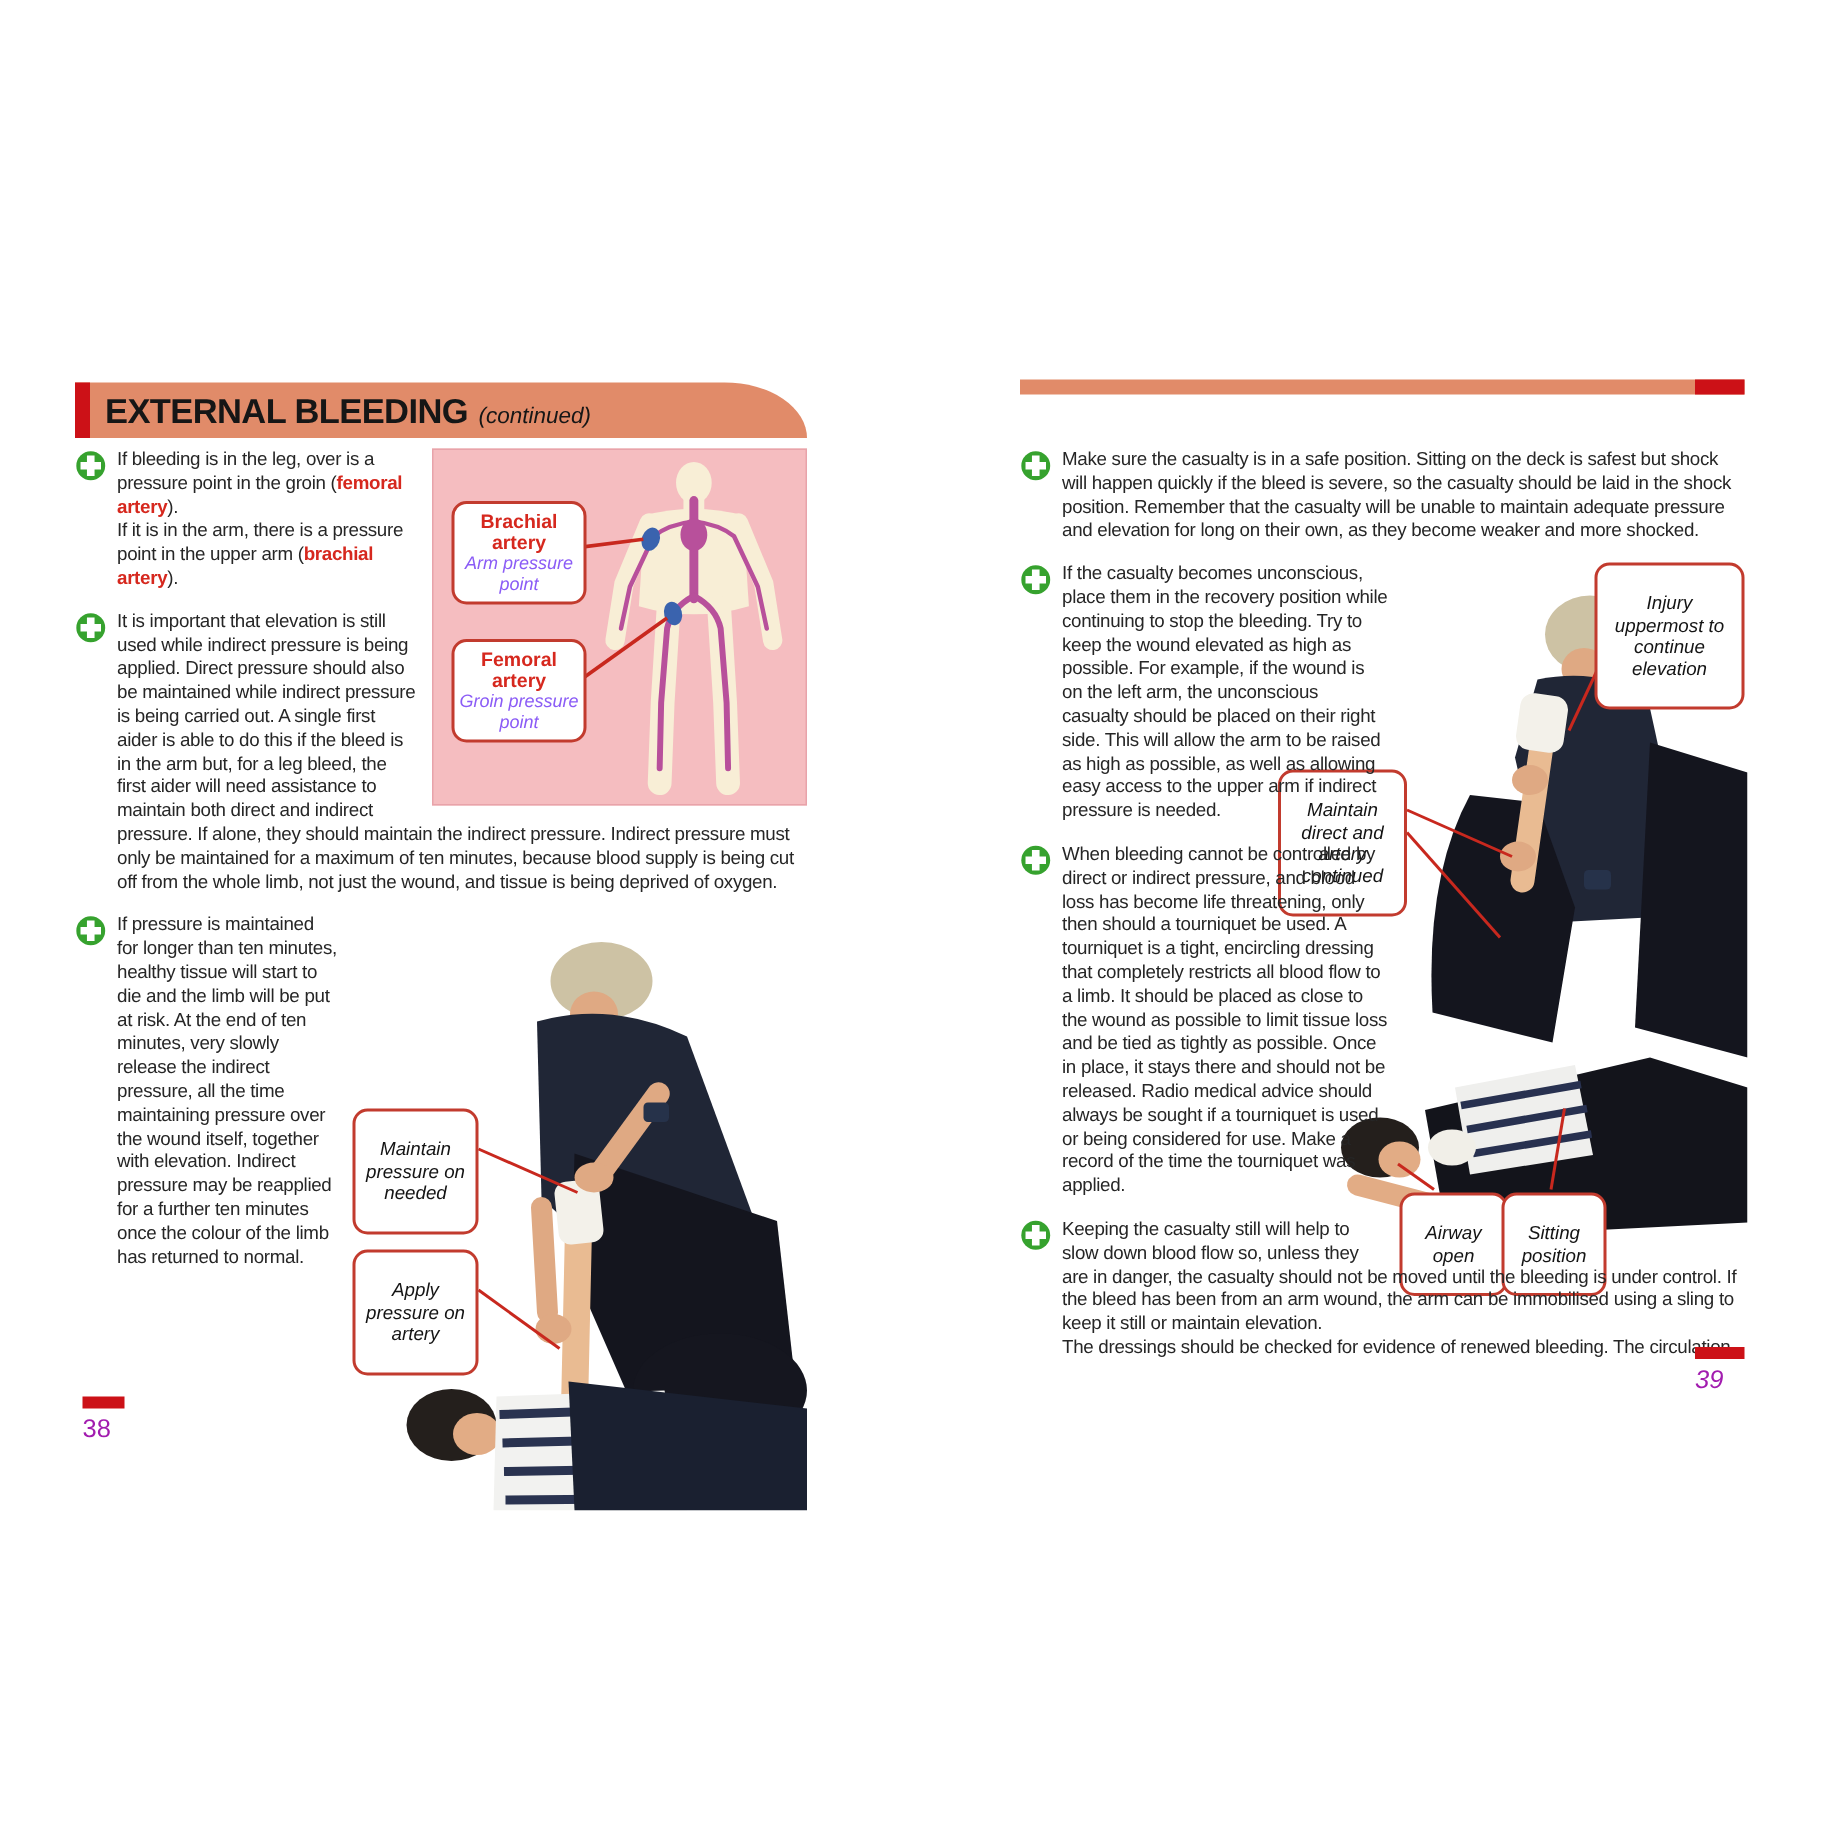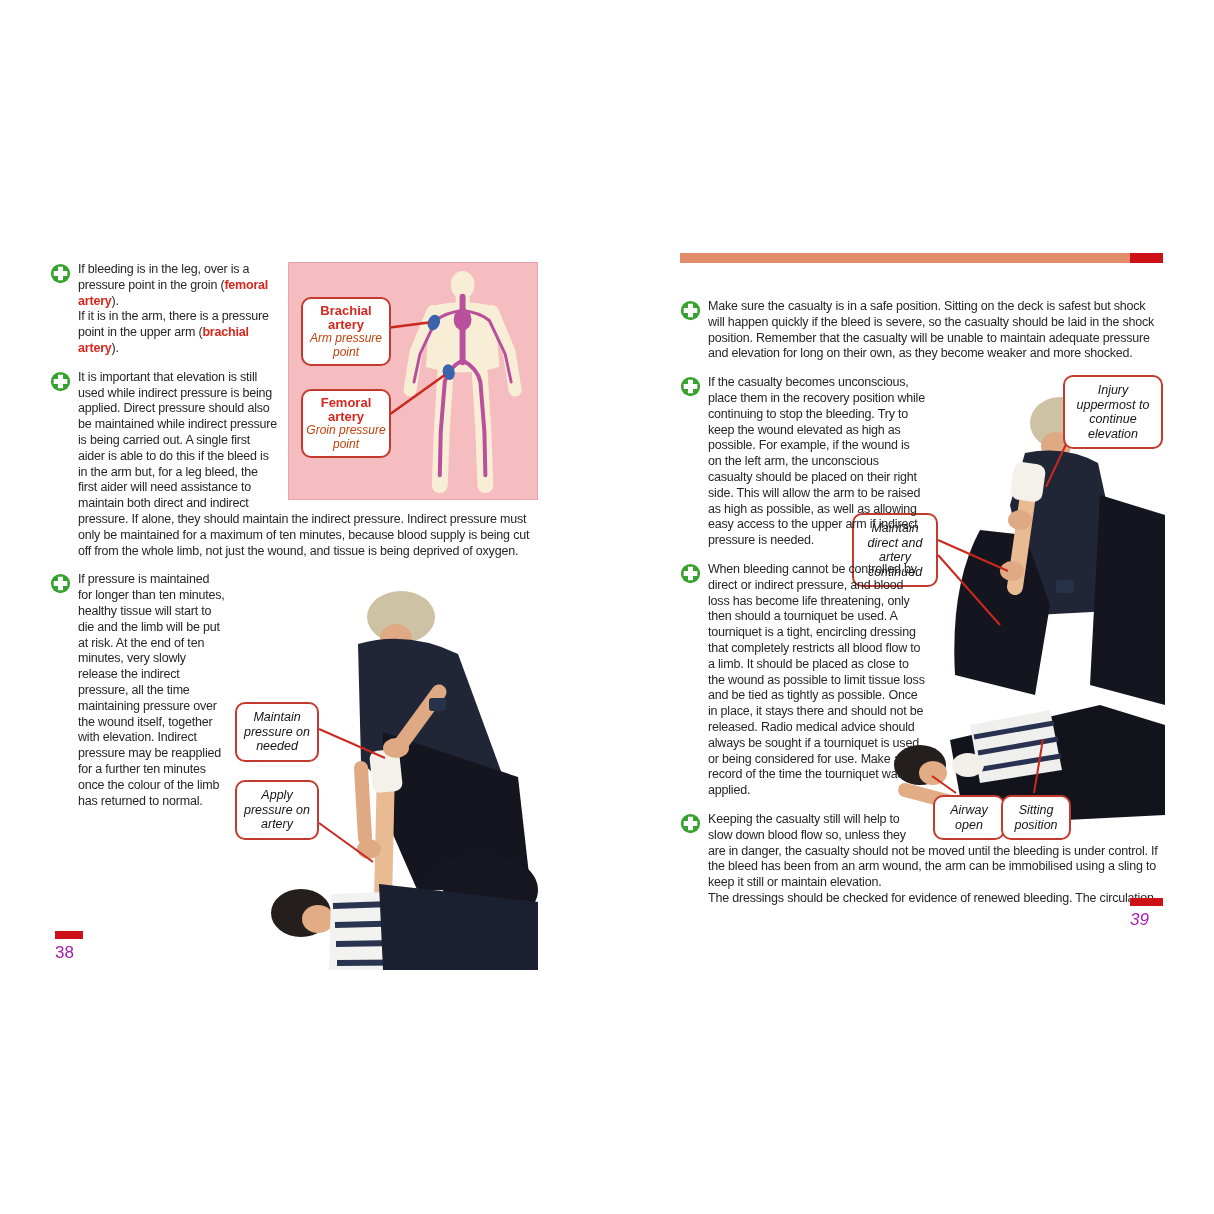--- a/index.html
+++ b/index.html
@@ -30,27 +30,27 @@
   .content::after { content:""; display:block; clear:both; }
   .diagram-box {
     float:right; width:250px; height:238px; margin:0 0 6px 10px;
     background:#f5bdc0; border:1px solid #e8a3aa; position:relative; box-sizing:border-box;
   }
   .dg-callout {
     position:absolute; left:12px; width:80px; background:#fff;
     border:2px solid #c23b2e; border-radius:10px; padding:5px 3px; text-align:center;
   }
   .dg-title { color:#d6281e; font-weight:bold; font-size:13px; line-height:14px; }
-  .dg-desc { font-style:italic; font-size:12px; line-height:13.5px; color:#c2410c; }
+  .dg-desc { font-style:italic; font-size:12px; line-height:13.5px; color:#8b5cf6; }
   .photo-left {
     float:right; clear:right; width:305px; height:398px; margin-left:8px; position:relative;
   }
   .ph-callout {
     position:absolute; background:#fff; border:2px solid #c23b2e; border-radius:10px;
-    padding:6px 4px; font-style:italic; font-size:12.5px; line-height:14.5px;
+    padding:18px 4px; font-style:italic; font-size:12.5px; line-height:14.5px;
     text-align:center; color:#141414; box-sizing:border-box;
   }
   
   .page-right { position:absolute; left:680px; top:253px; width:483px; }
   .topbar { position:relative; height:10px; background:#e18b69; }
   .topbar-red { position:absolute; right:0; top:0; width:33px; height:10px; background:#cc1117; }
   .content-r { margin-top:36px; }
   .content-r::after { content:""; display:block; clear:both; }
   .photo-right {
     float:right; width:228px; height:465px; margin-left:10px; position:relative;
@@ -62,20 +62,24 @@
   .pagenum-left { left:55px; top:931px; }
   .pagenum-left .bar { width:28px; }
   .pagenum-right { left:1130px; top:898px; width:33px; text-align:left;font-style:italic; }
   .pagenum-right .bar { width:33px; }
 </style>
 </head>
 <body>
 
 <div class="page-left">
 
+  <div class="banner">
+    <div class="banner-redbar"></div>
+    <div class="banner-text"><span class="banner-title">EXTERNAL BLEEDING</span><span class="banner-sub">(continued)</span></div>
+  </div>
 
   <div class="content">
 
     <div class="diagram-box">
       <svg viewBox="0 0 250 238" width="248" height="236" style="position:absolute;left:0;top:0;">
         <g fill="#f8eed6">
           <ellipse cx="175" cy="22" rx="12" ry="14"></ellipse>
           <rect x="168" y="31" width="14" height="12"></rect>
           <path d="M142,44 Q175,35 208,44 L212,105 Q175,116 138,105 Z"></path>
         </g>
@@ -145,21 +149,21 @@
           <path d="M103,372 L222,370"></path>
           <path d="M104,391 L224,390"></path>
         </g>
         <path d="M146,312 L305,330 L305,398 L150,398 Z" fill="#1a2030"></path>
         <g stroke="#c8281e" stroke-width="2">
           <line x1="86" y1="157" x2="152" y2="186"></line>
           <line x1="86" y1="251" x2="140" y2="290"></line>
         </g>
       </svg>
       <div class="ph-callout" style="left:2px;top:130px;width:84px;">Maintain pressure on needed</div>
-      <div class="ph-callout" style="left:2px;top:208px;width:84px;">Apply pressure on artery</div>
+      <div class="ph-callout" style="left:2px;top:224px;width:84px;">Apply pressure on artery</div>
     </div>
 
     <p class="bullet"><svg class="cross" viewBox="0 0 24 24">
           <circle cx="12" cy="12" r="11" fill="#36a22e"></circle>
           <path d="M9.1 4.2h5.8v4.9H19.8v5.8h-4.9v4.9H9.1v-4.9H4.2V9.1h4.9z" fill="#ffffff"></path>
         </svg><span>If pressure is maintained for longer than ten minutes, healthy tissue will start to die and the limb will be put at risk. At the end of ten minutes, very slowly release the indirect pressure, all the time maintaining pressure over the wound itself, together with elevation. Indirect pressure may be reapplied for a further ten minutes once the colour of the limb has returned to normal.</span></p>
 
   </div>
 </div>
 

